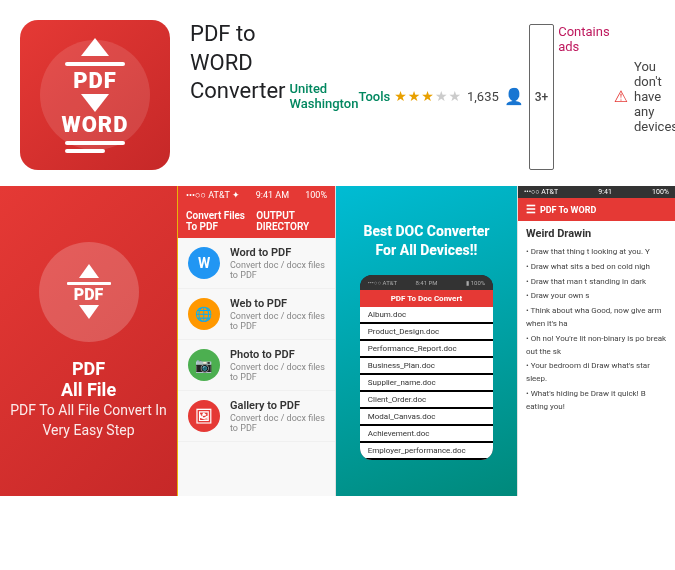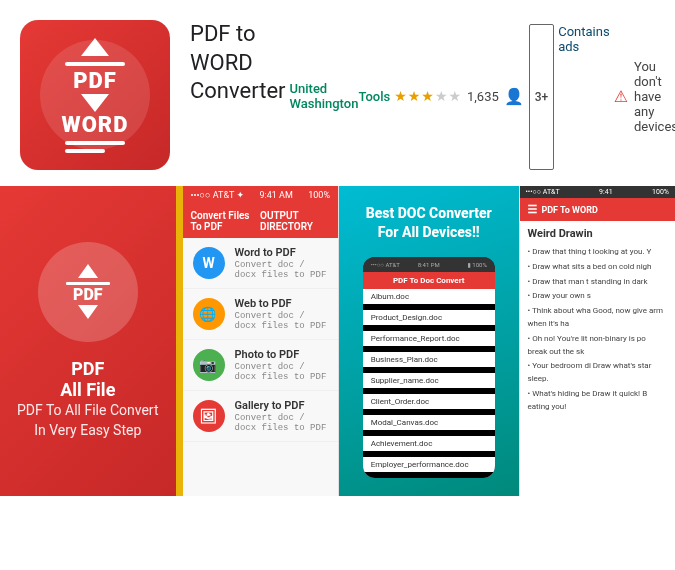--- a/index.html
+++ b/index.html
@@ -173,21 +173,21 @@
       font-size: 12px;
       font-weight: 500;
       padding: 1px 5px;
       border-radius: 2px;
       margin-top: 4px;
       width: 28px;
     }
 
     .contains-ads {
       font-size: 13px;
-      color: #0c4a6e;
+      color: #be185d;
       margin-top: 4px;
     }
 
     .warning-row {
       display: flex;
       align-items: center;
       gap: 6px;
       margin-top: 2px;
     }
 
@@ -320,21 +320,21 @@
       color: rgba(255,255,255,0.9);
       font-size: 14px;
       text-align: center;
       margin-top: 1px;
       line-height: 1.4;
     }
 
     
     .ss2 {
       background: #f8f8f8;
-      border-left: 7px solid #eab308;
+      border-left: 1px solid #eab308;
     }
 
     .phone-top-bar {
       background: #e53935;
       color: white;
       font-size: 9px;
       padding: 4px 8px;
       display: flex;
       justify-content: space-between;
       align-items: center;
@@ -372,21 +372,21 @@
       flex-shrink: 0;
     }
 
     .icon-word { background: #2196F3; }
     .icon-web { background: #FF9800; }
     .icon-photo { background: #4CAF50; }
     .icon-gallery { background: #e53935; }
 
     .convert-text { flex: 1; }
     .convert-title { font-size: 11px; font-weight: 600; color: #333; }
-    .convert-subtitle { font-size: 9px; color: #888; margin-top: 1px; font-family: Liberation Mono, monospace; }
+    .convert-subtitle { font-size: 9px; color: #888; margin-top: 1px; }
 
     
     .ss3 {
       background: linear-gradient(160deg, #00bcd4 0%, #00897b 100%);
       display: flex;
       flex-direction: column;
       align-items: center;
       justify-content: center;
       padding: 16px 12px;
       border-left: 1px solid #e0e0e0;
@@ -416,21 +416,21 @@
       padding: 4px 6px;
       text-align: center;
     }
 
     .ss3-file-list { background: white; }
 
     .ss3-file-item {
       font-size: 8px;
       color: #333;
       padding: 3px 8px;
-      border-bottom: 6px solid #000000;
+      border-bottom: 2px solid #000000;
     }
 
     .ss3-fab {
       width: 18px; height: 18px;
       background: #2196F3;
       border-radius: 50%;
       display: flex; align-items: center; justify-content: center;
       color: white; font-size: 12px; font-weight: bold;
       margin: 4px auto;
     }

